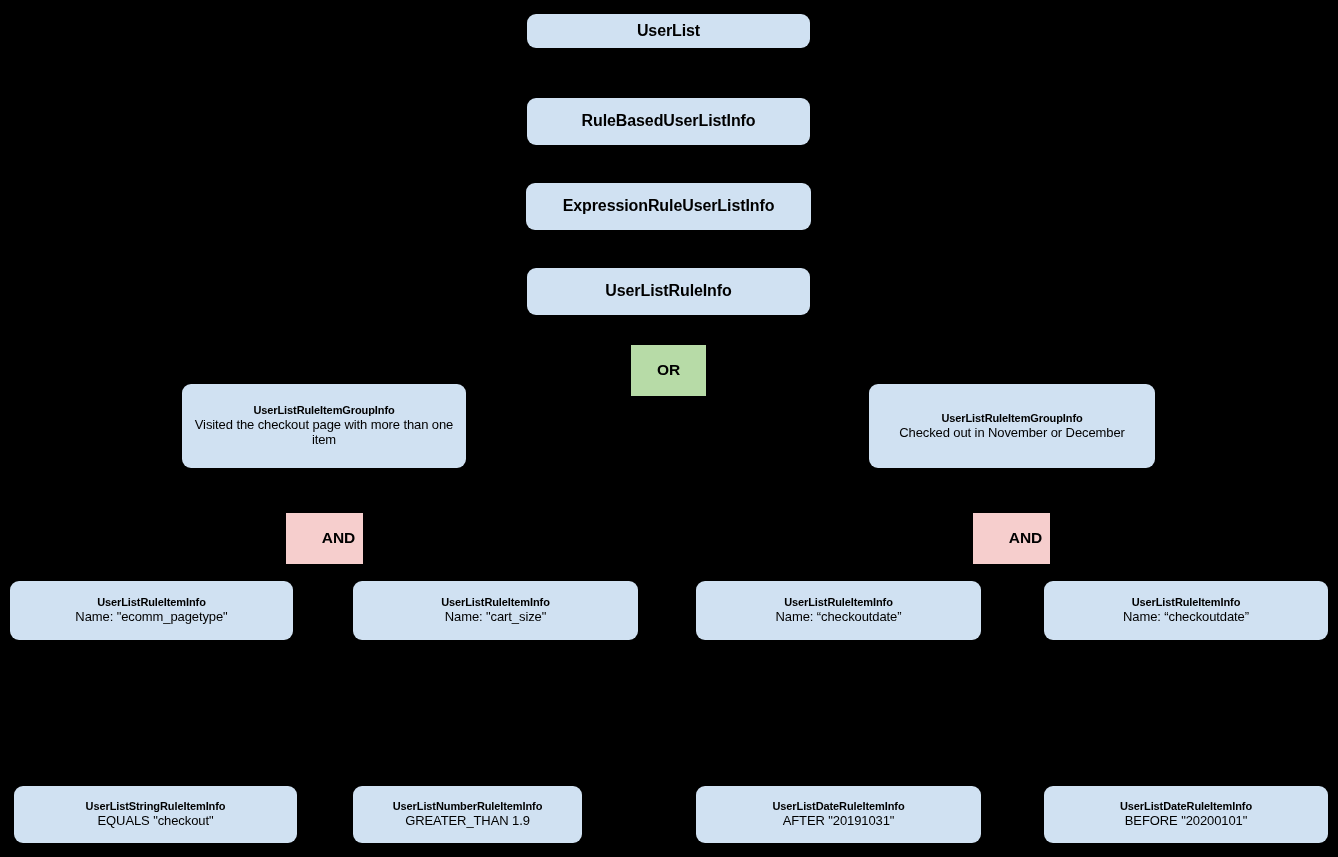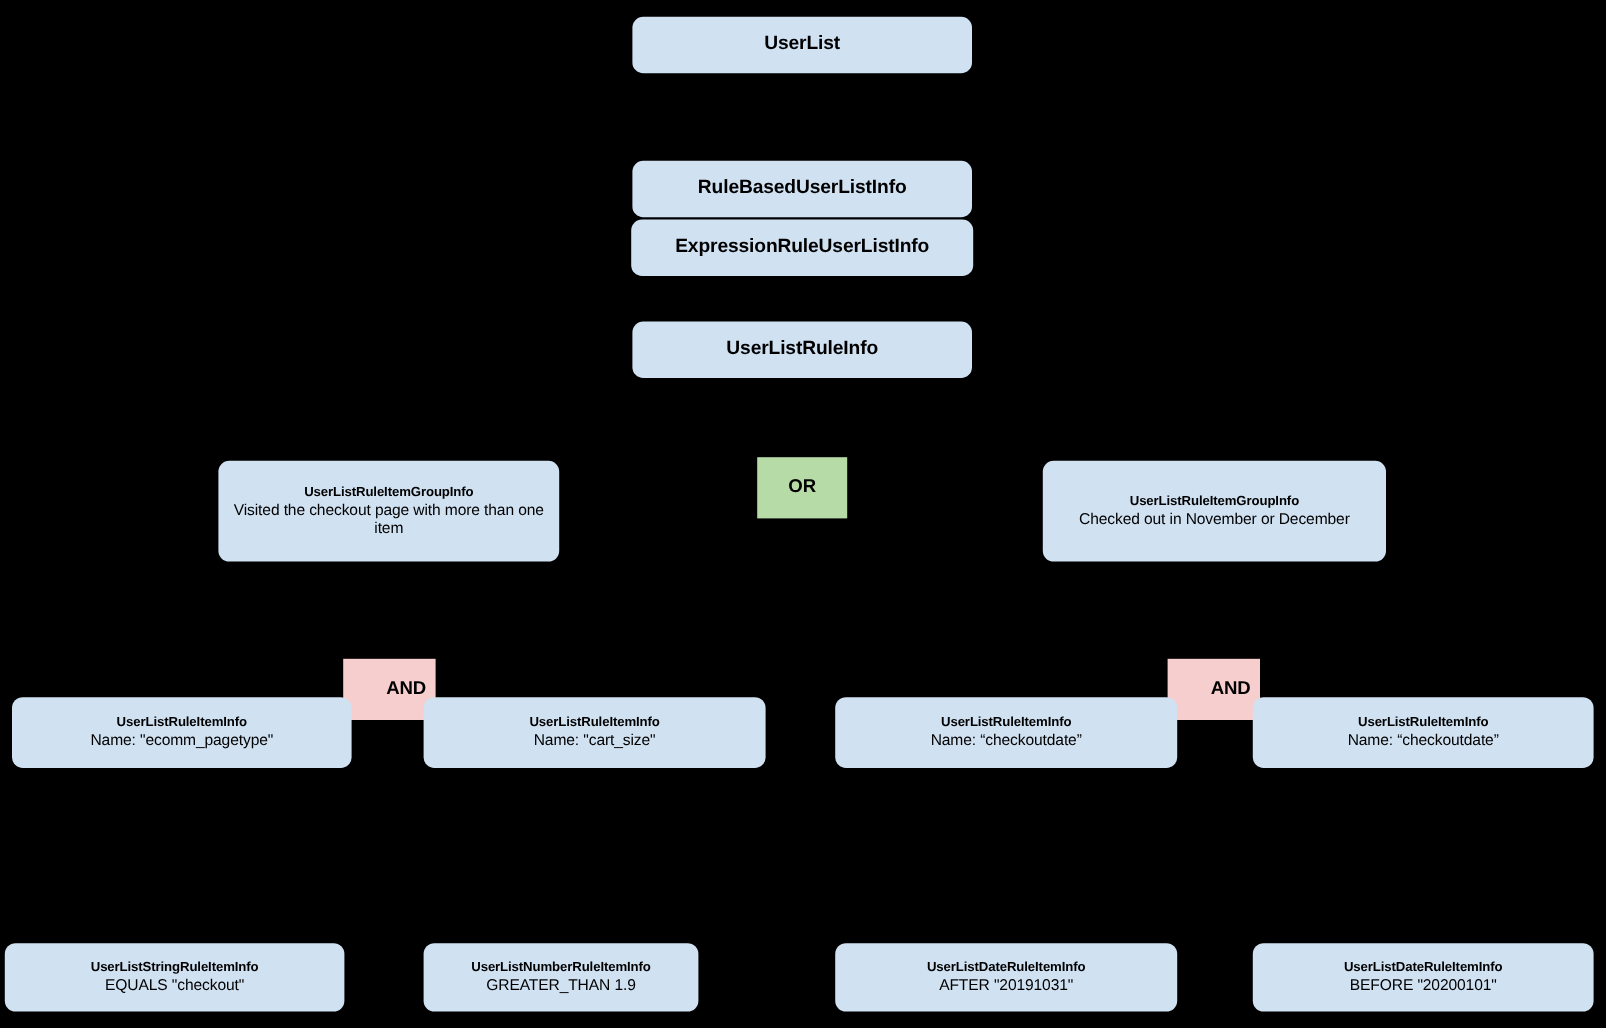--- a/index.html
+++ b/index.html
@@ -38,21 +38,20 @@
     text-align: center;
     line-height: 1.18;
     color: #000000;
   }
   .node.rounded {
     background: #d0e1f2;
     border-radius: 9px;
   }
   .node.op {
     border-radius: 0;
-    margin-top: 36px;
   }
   .node.op.or  { background: #b7dba7; }
   .node.op.and { background: #f6cecd; padding-left: 28px; }
 
   .node .title {
     font-weight: bold;
     font-size: 11px;
     letter-spacing: -0.1px;
     white-space: nowrap;
   }
@@ -96,25 +95,25 @@
       <path d="M988 564 L845 580"></path>
       <path d="M1035 564 L1180 580"></path>
 
       <path d="M151 640 L151 786"></path>
       <path d="M495 640 L495 786"></path>
       <path d="M838 640 L838 786"></path>
       <path d="M1186 640 L1186 786"></path>
     </g>
   </svg>
 
-  <div class="node rounded chain" style="left:527px; top:14px; width:283px; height:47px;">
+  <div class="node rounded chain" style="left:527px; top:14px; width:283px; height:34px;">
     <div class="title">UserList</div>
   </div>
 
-  <div class="node rounded chain" style="left:527px; top:98px; width:283px; height:47px;margin-top:36px;">
+  <div class="node rounded chain" style="left:527px; top:98px; width:283px; height:47px;">
     <div class="title">RuleBasedUserListInfo</div>
   </div>
 
   <div class="node rounded chain" style="left:527px; top:268px; width:283px; height:47px;">
     <div class="title">UserListRuleInfo</div>
   </div>
 
   <div class="node rounded chain" style="left:526px; top:183px; width:285px; height:47px;">
     <div class="title">ExpressionRuleUserListInfo</div>
   </div>
@@ -154,21 +153,21 @@
   <div class="node rounded" style="left:696px; top:581px; width:285px; height:59px;">
     <div class="title">UserListRuleItemInfo</div>
     <div class="sub nowrap">Name: “checkoutdate”</div>
   </div>
 
   <div class="node rounded" style="left:1044px; top:581px; width:284px; height:59px;">
     <div class="title">UserListRuleItemInfo</div>
     <div class="sub nowrap">Name: “checkoutdate”</div>
   </div>
 
-  <div class="node rounded" style="left:4px; top:786px; width:283px; height:57px;">
+  <div class="node rounded" style="left:14px; top:786px; width:283px; height:57px;">
     <div class="title">UserListStringRuleItemInfo</div>
     <div class="sub nowrap">EQUALS "checkout"</div>
   </div>
 
   <div class="node rounded" style="left:353px; top:786px; width:229px; height:57px;">
     <div class="title">UserListNumberRuleItemInfo</div>
     <div class="sub nowrap">GREATER_THAN 1.9</div>
   </div>
 
   <div class="node rounded" style="left:696px; top:786px; width:285px; height:57px;">

